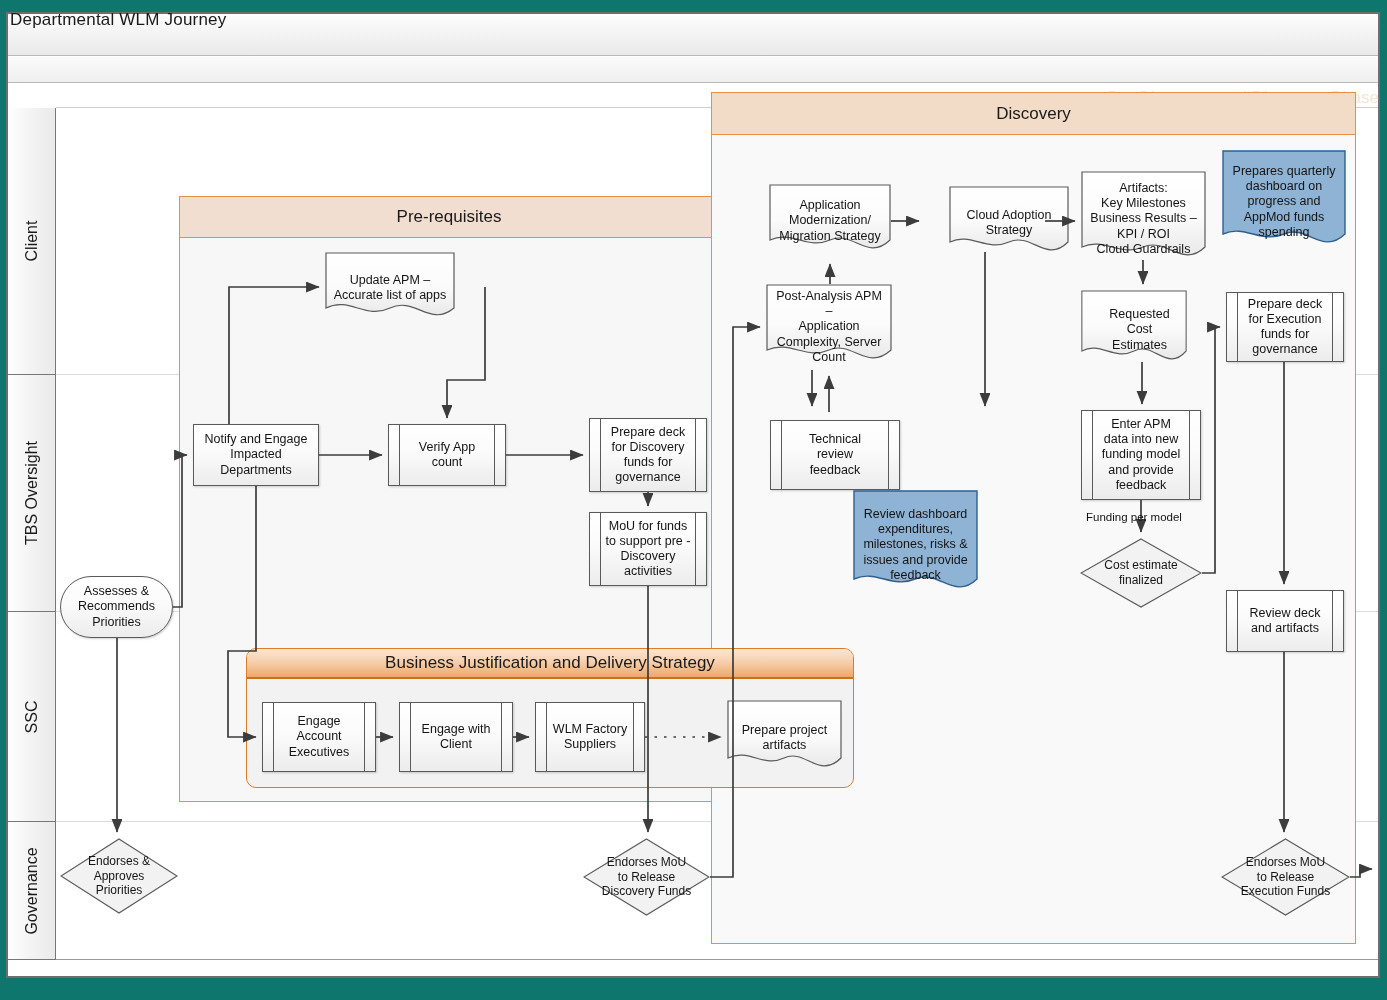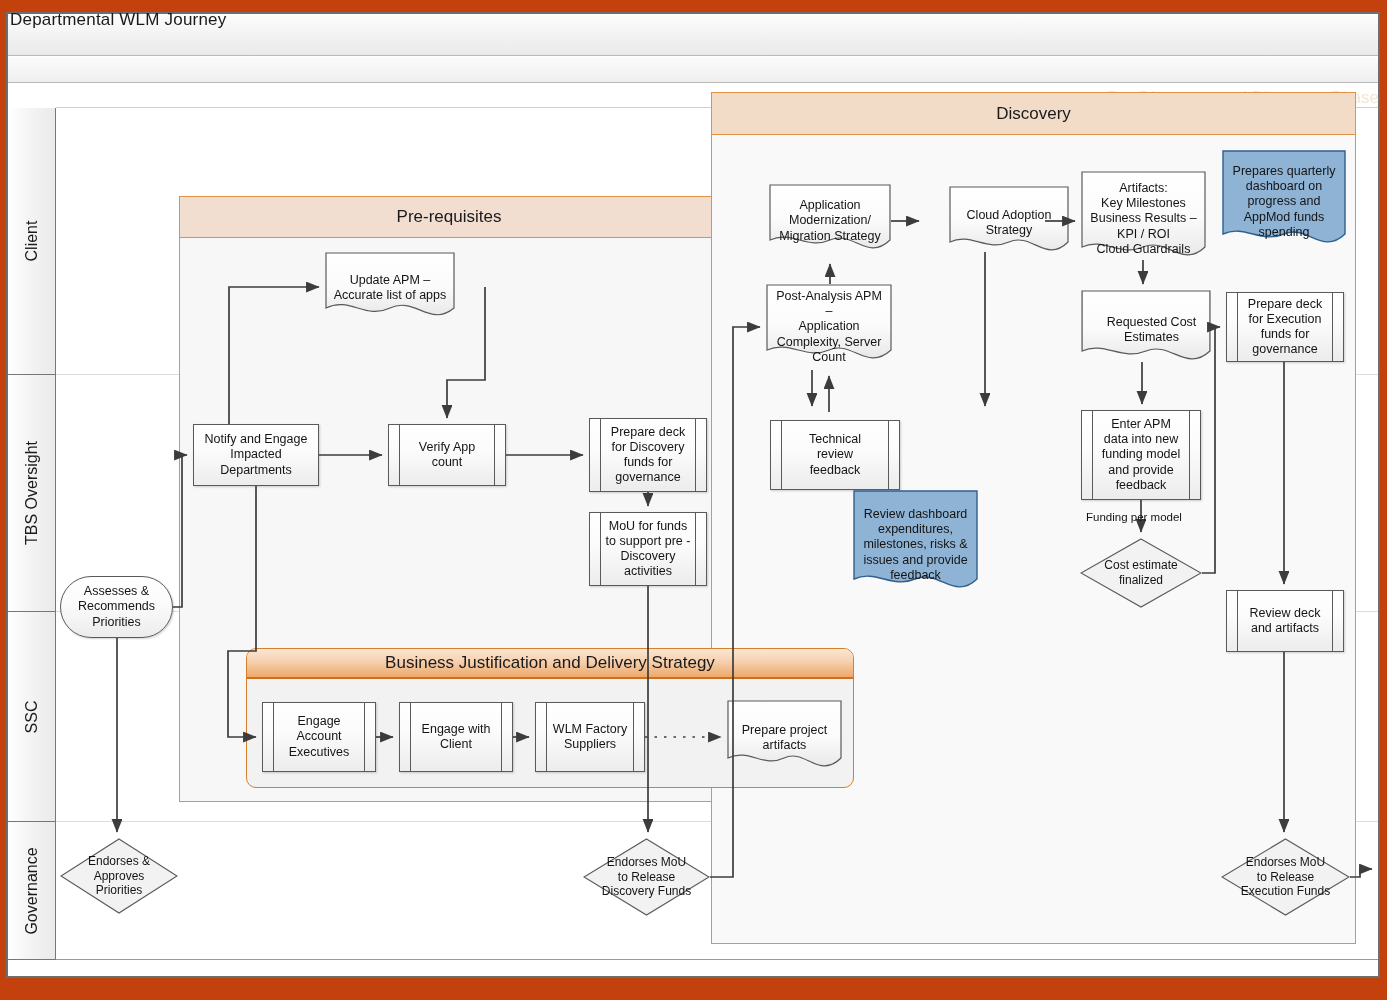--- a/index.html
+++ b/index.html
@@ -5,21 +5,21 @@
   * { box-sizing: border-box; }
   html, body {
     margin: 0; padding: 0;
     background: #ffffff;
     font-family: "Liberation Sans", sans-serif;
   }
   #canvas {
     position: relative;
     width: 1387px;
     height: 1000px;
-    background: #c2410c;
+    background: #0f766e;
     overflow: hidden;
   }
 
   
   .outer-frame {
     position: absolute;
     left: 6px; top: 12px;
     width: 1374px; height: 966px;
     border: 2px solid #6e6e6e;
     background: #ffffff;
@@ -449,21 +449,21 @@
     <svg class="doc-svg" viewBox="0 0 124 104" preserveAspectRatio="none">
       <path d="M1,1 H123 V84 C100,106 85,74 62,84 C39,94 23,74 1,84 Z" fill="#8fb3d4" stroke="#2f5f8f" stroke-width="1.4"></path>
     </svg>
     <span class="node-text">Prepares quarterly
 dashboard on
 progress and
 AppMod funds
 spending</span>
   </div>
 
-  <div class="node shape-doc" style="left:1081px;top:290px;width:130px;height:80px;padding-left:11px;">
+  <div class="node shape-doc" style="left:1081px;top:290px;width:106px;height:80px;padding-left:11px;">
     <svg class="doc-svg" viewBox="0 0 122 80" preserveAspectRatio="none">
       <defs>
           <linearGradient id="gw7" x1="0" y1="0" x2="0" y2="1">
         <stop offset="0%" stop-color="#ffffff"></stop>
             <stop offset="55%" stop-color="#fbfbfb"></stop>
             <stop offset="100%" stop-color="#e9e9e9"></stop>
       </linearGradient>
         </defs>
       <path d="M1,1 H121 V61 C99,83 84,51 61,61 C38,71 22,51 1,61 Z" fill="url(#gw7)" stroke="#5a5a5a" stroke-width="1.2"></path>
     </svg>

